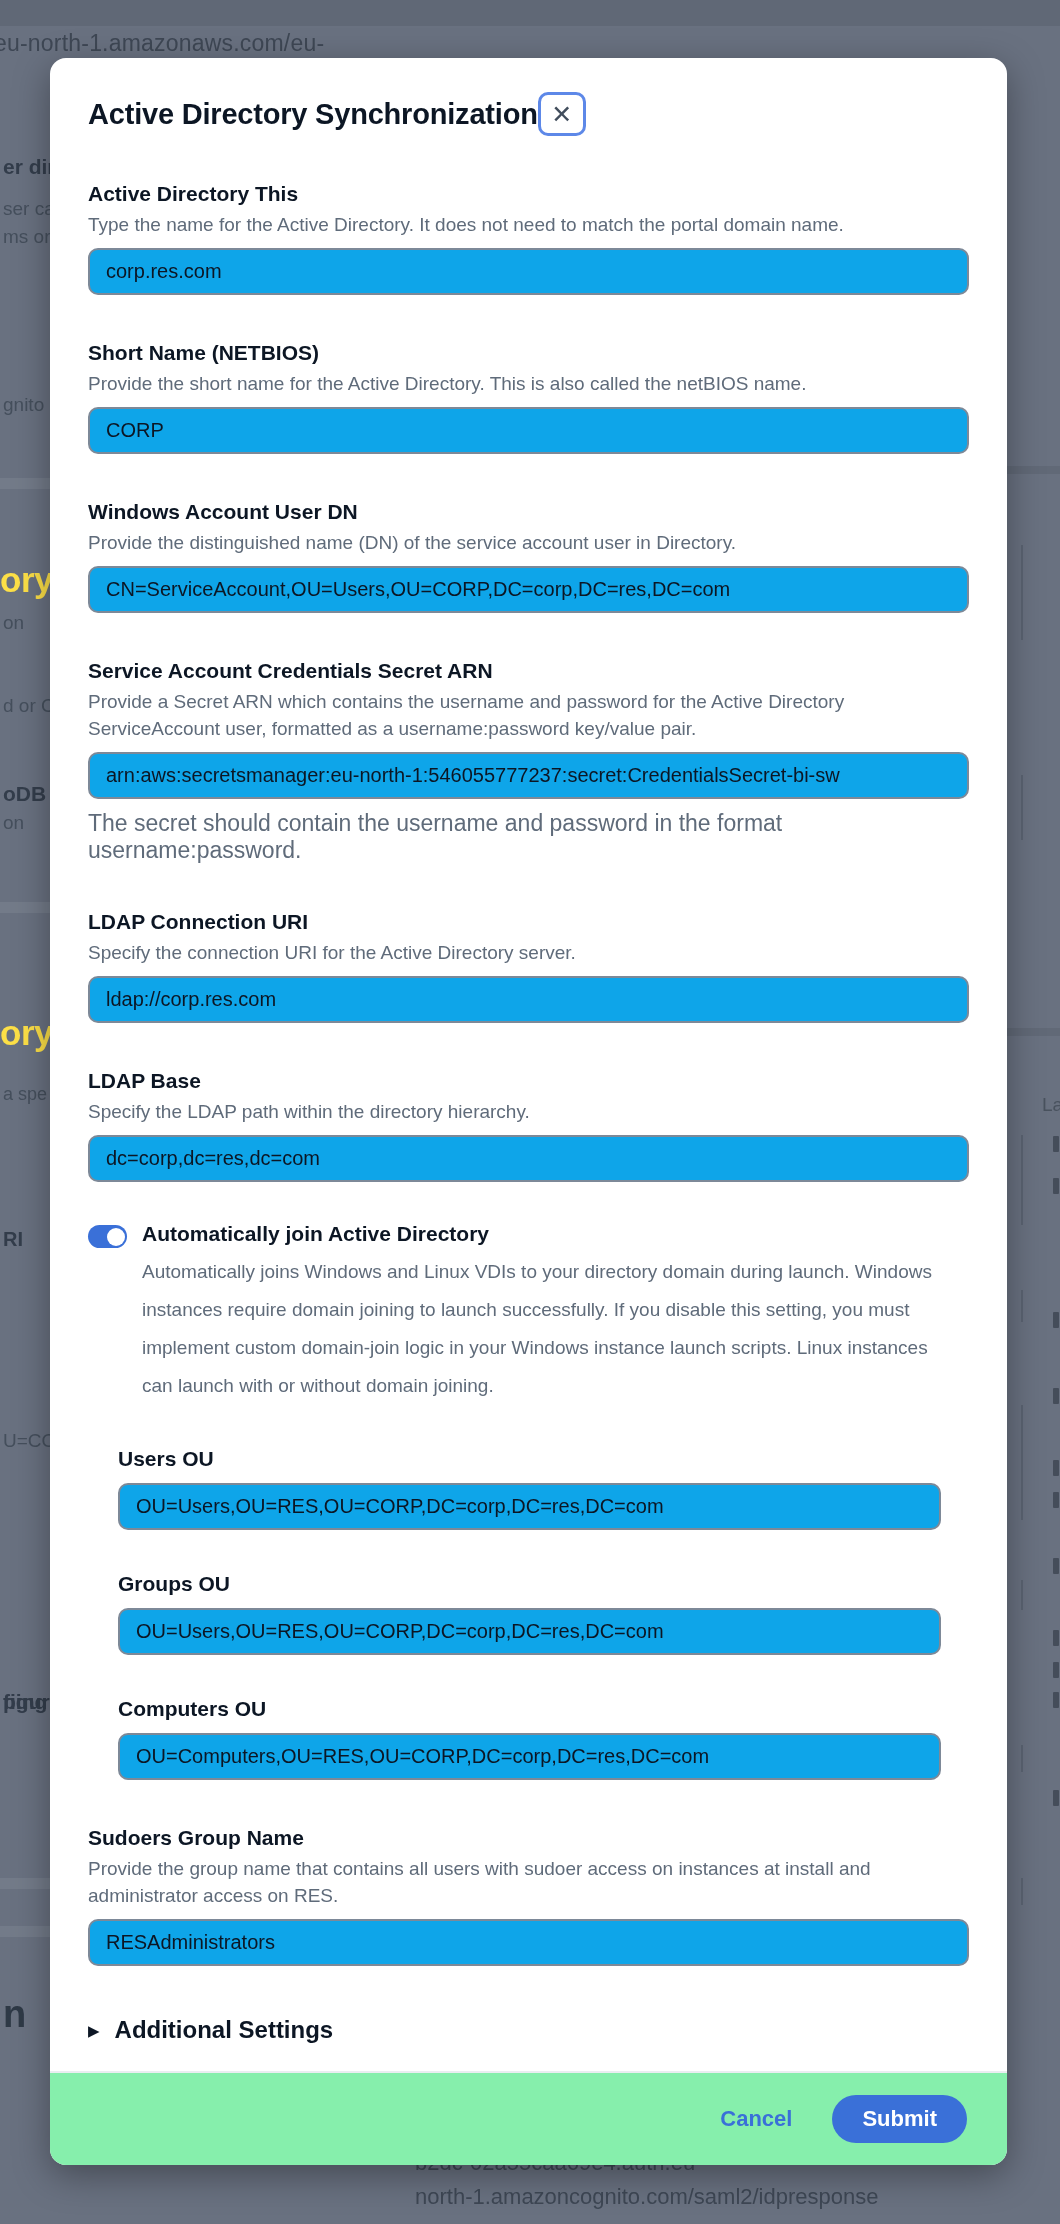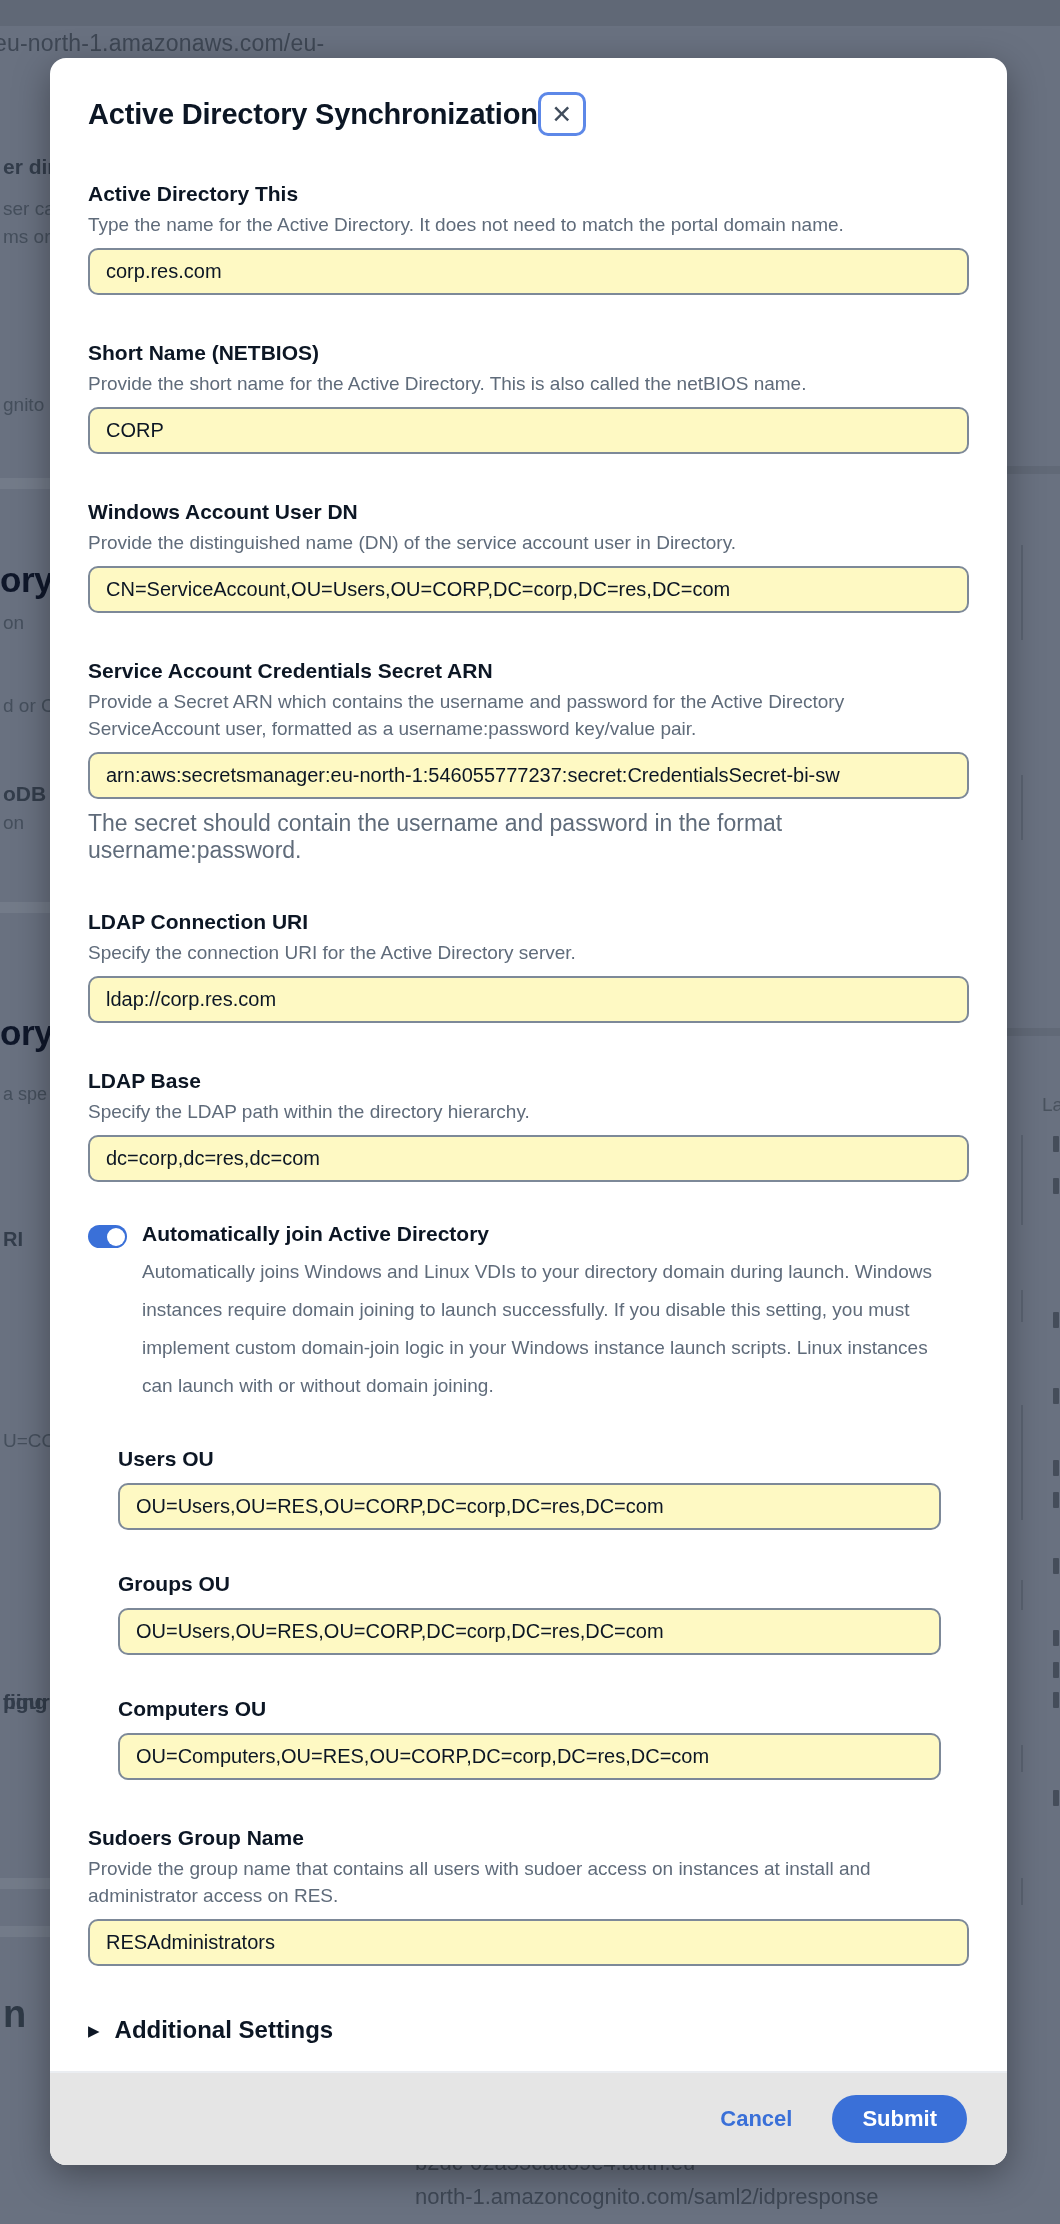--- a/index.html
+++ b/index.html
@@ -23,21 +23,21 @@
   }
   .bg-url-top {
     position: absolute; top: 30px; left: -6px;
     font-size: 23px; color: #3e4754; letter-spacing: 0.2px;
   }
   .frag {
     position: absolute; left: 3px;
     font-size: 19px; color: #454f5c; white-space: nowrap;
   }
   .frag.b  { font-weight: bold; color: #333d4b; font-size: 21px; }
-  .frag.big  { font-weight: bold; color: #0f172a; font-size: 35px; letter-spacing: -0.5px; }
+  .frag.big  { font-weight: bold; color: #fde047; font-size: 35px; letter-spacing: -0.5px; }
   .frag.huge { font-weight: bold; color: #2e3946; font-size: 38px; }
   .band {
     position: absolute; left: 0; width: 50px; height: 11px;
     background: rgba(255,255,255,0.07);
   }
   .rband {
     position: absolute; left: 1007px; right: 0; height: 8px;
     background: rgba(0,0,0,0.07);
   }
   .vline {
@@ -84,21 +84,21 @@
   .field { margin-top: 46px; }
   .field-label { font-size: 21px; font-weight: bold; color: #0c1624; }
   .field-desc  { font-size: 19px; color: #5f6b7a; margin-top: 5px; line-height: 27px; }
   .text-input {
     display: block; width: 100%; height: 47px;
     margin-top: 10px;
     border: 2px solid #7d8998; border-radius: 10px;
     font-family: "Liberation Sans", sans-serif;
     font-size: 20px; color: #0c1624;
     padding: 0 16px;
-    background: #fef9c3;
+    background: #0ea5e9;
     outline: none;
   }
   .constraint { font-size: 23px; color: #5f6b7a; margin-top: 11px; }
 
   
   .toggle-row { margin-top: 40px; display: flex; align-items: flex-start; }
   .toggle {
     flex: 0 0 auto;
     width: 39px; height: 23px; border-radius: 12px;
     background: #3a70d8; position: relative; margin-top: 3px;
@@ -128,21 +128,21 @@
   .expand-label { font-size: 24px; font-weight: bold; color: #0c1624; }
 
   
   .modal-footer {
     position: absolute; left: 0; right: 0; bottom: 0;
     height: 94px;
     border-top: 2px solid #eaedf1;
     border-radius: 0 0 16px 16px;
     display: flex; align-items: center; justify-content: flex-end;
     padding: 0 40px; gap: 40px;
-    background: #e5e5e5;
+    background: #86efac;
   }
   .cancel-link {
     font-size: 22px; font-weight: bold; color: #3a70d8;
     cursor: pointer; background: none; border: none;
     font-family: "Liberation Sans", sans-serif;
   }
   .submit-btn {
     background: #3a70d8; color: #ffffff;
     font-size: 22px; font-weight: bold;
     font-family: "Liberation Sans", sans-serif;

